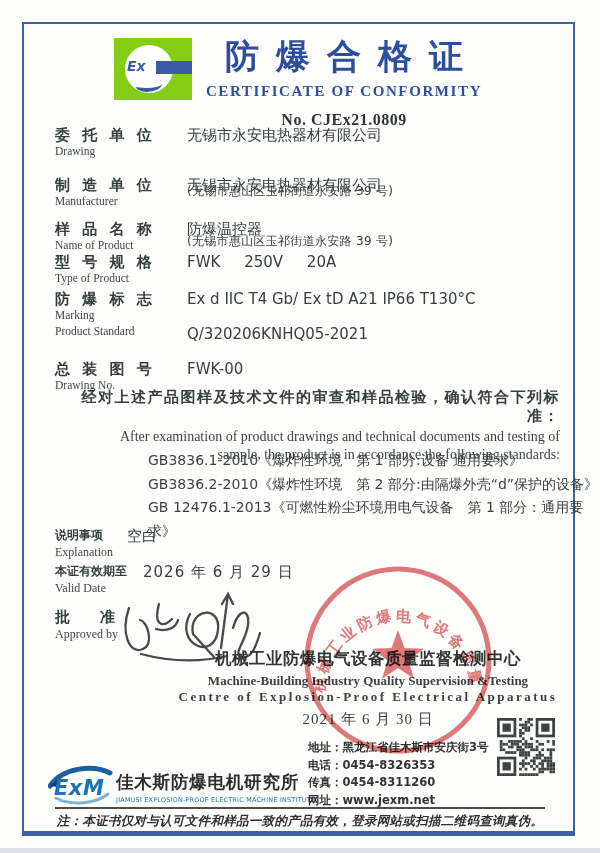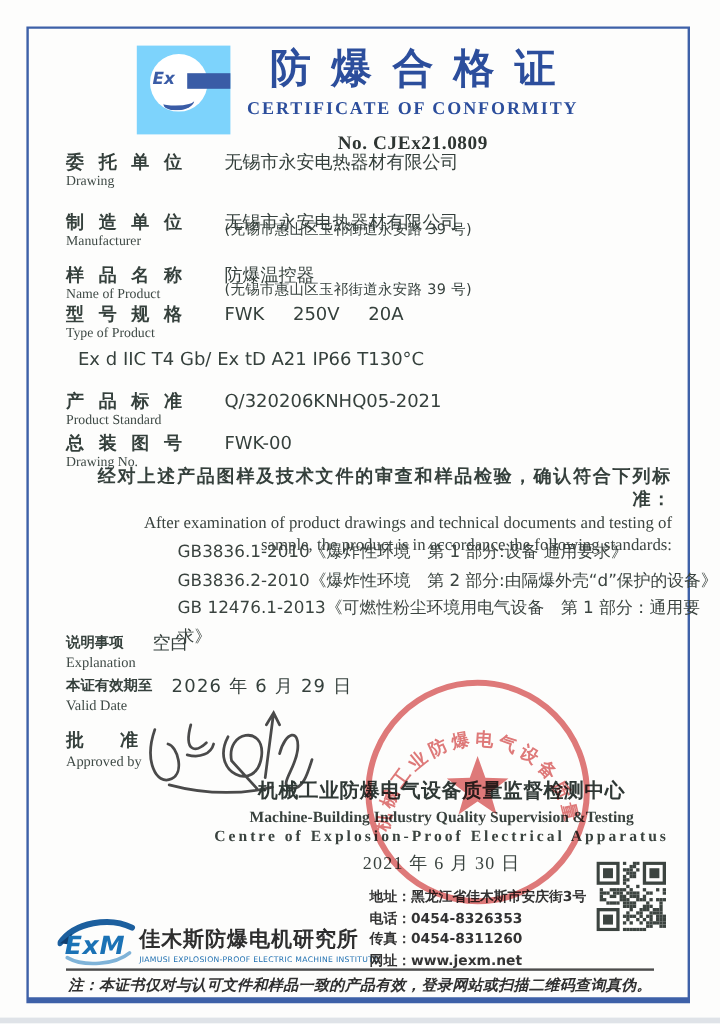--- a/index.html
+++ b/index.html
@@ -8,21 +8,21 @@
     font-family:"DejaVu Sans",sans-serif;color:#35403c;overflow:hidden;
   }
   .abs{position:absolute;}
   .serif{font-family:"Liberation Serif",serif;}
   
   .frame{left:22px;top:22px;width:549px;height:807px;
     border:2px solid #3e61a8;border-bottom-width:5px;}
   .bottom-shadow{left:0;right:0;bottom:0;height:5px;background:#dfe3e8;}
   
   .header{left:110px;top:34px;width:468px;text-align:center;}
-  .ex-logo{left:114px;top:38px;width:78px;height:74px;background:#7dd3fc;}
+  .ex-logo{left:114px;top:38px;width:78px;height:62px;background:#84cc16;}
   .ex-logo .circ{position:absolute;left:11px;top:7px;width:48px;height:48px;border-radius:50%;background:#fff;}
   .ex-logo .bar{position:absolute;left:42px;top:23px;width:36px;height:13px;background:#3a5ca6;}
   .ex-logo .hook{position:absolute;left:22px;top:40px;width:26px;height:10px;border-bottom:4px solid #3a5ca6;border-radius:0 0 60% 40%;}
   .ex-logo .ex-txt{position:absolute;left:13px;top:20px;font-size:14px;font-weight:bold;font-style:italic;color:#3a5ca6;}
   .cert-title{font-size:34px;font-weight:bold;color:#2c4e9c;letter-spacing:17px;text-indent:17px;white-space:nowrap;}
   .cert-sub{font-family:"Liberation Serif",serif;font-size:15px;font-weight:bold;color:#2c4e9c;letter-spacing:1.6px;margin-top:3px;}
   .cert-no{font-family:"Liberation Serif",serif;font-size:16px;color:#2e3532;margin-top:11px;letter-spacing:.5px;font-weight:bold;}
   
   .fields{left:55px;top:126px;width:500px;}
   .frow{display:flex;}
@@ -107,25 +107,28 @@
     <div class="fval"><div>防爆温控器</div></div>
   </div>
   <div class="frow" style="height:37px">
     <div class="flabel">
         <div class="zh">型 号 规 格</div>
       <div class="en">Type of Product</div>
       </div>
     <div class="fval"><div>FWK     250V     20A</div></div>
   </div>
   <div class="frow" style="height:35px">
+    <div class="flabel">
+        <div class="zh">防 爆 标 志</div>
+      <div class="en">Marking</div>
+      </div>
     <div class="fval"><div>Ex d IIC T4 Gb/ Ex tD A21 IP66 T130°C</div></div>
   </div>
   <div class="frow" style="height:35px">
     <div class="flabel">
-        <div class="zh">产 品 标 准</div>
       <div class="en">Product Standard</div>
       </div>
     <div class="fval"><div>Q/320206KNHQ05-2021</div></div>
   </div>
   <div class="frow" style="height:34px">
     <div class="flabel">
         <div class="zh">总 装 图 号</div>
       <div class="en">Drawing No.</div>
       </div>
     <div class="fval"><div>FWK-00</div></div>

